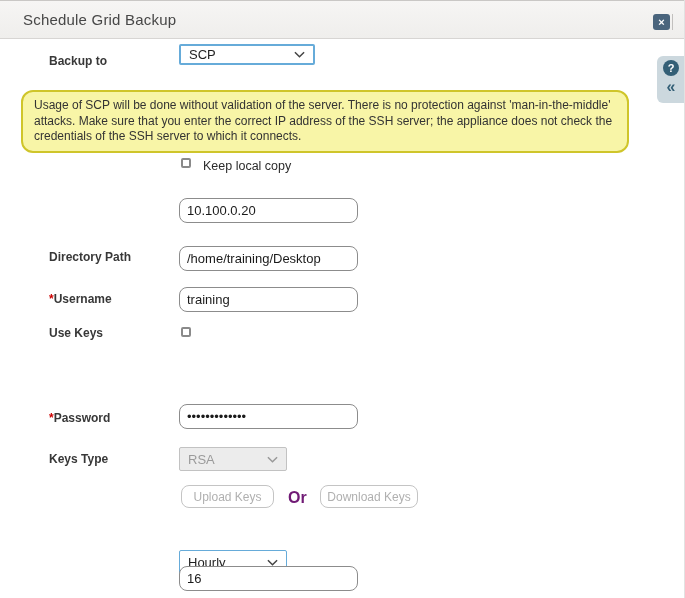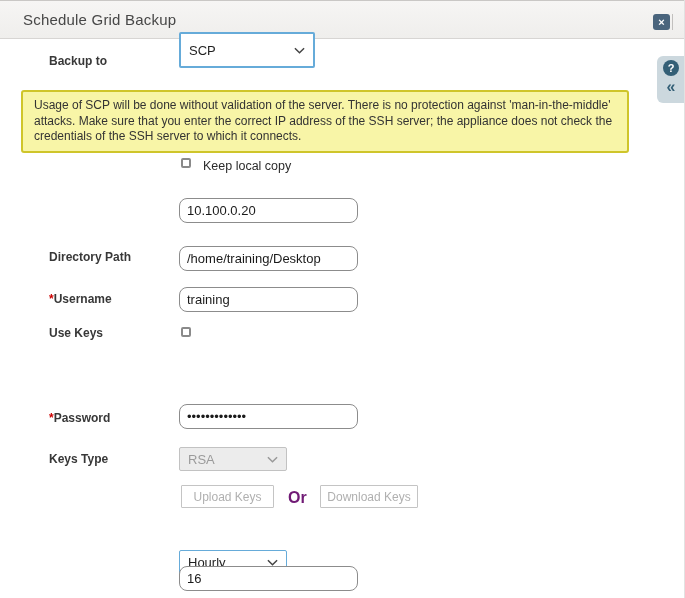--- a/index.html
+++ b/index.html
@@ -78,28 +78,28 @@
   .sel.disabled .sel-txt { color: #9b9b9b; }
   .chev { width: 11px; height: 7px; flex: 0 0 auto; }
   .cb {
     position: absolute; width: 10px; height: 10px;
     border: 2px solid #8a8a8a; border-radius: 2px; background: #fff;
     cursor: pointer;
   }
   
   .notice {
     position: absolute; left: 21px; width: 608px;
-    background: #f8f5a7; border: 2px solid #cfc52a; border-radius: 3px;
+    background: #f8f5a7; border: 2px solid #cfc52a; border-radius: 12px;
     font-size: 12px; color: #333333; line-height: 15.5px;
     padding: 6px 11px;
   }
   
   .gbtn {
     position: absolute; height: 23px;
-    background: #ffffff; border: 1px solid #c4c4c4; border-radius: 1px;
+    background: #ffffff; border: 1px solid #c4c4c4; border-radius: 8px;
     font-family: "Liberation Sans", sans-serif; font-size: 12px; color: #b0b0b0;
     text-align: center; padding: 0;
   }
   .or-lbl {
     position: absolute; font-size: 16px; font-weight: bold; color: #701a75;
   }
 </style>
 </head>
 <body>
 
@@ -114,21 +114,21 @@
   </div>
 
   <div class="help-tab">
     <div class="help-circle">?</div>
     <div class="collapse-gl">«</div>
   </div>
 
   <div class="lbl" style="top:54px">
     <span>Backup to</span>
   </div>
-  <div class="sel" style="top:32px; width:136px; height:36px">
+  <div class="sel" style="top:44px; width:136px; height:21px">
     <span class="sel-txt">SCP</span>
     <svg class="chev" viewBox="0 0 12 7">
       <polyline points="1,1 6,6 11,1" fill="none" stroke="#444444" stroke-width="1.6"></polyline>
     </svg>
   </div>
 
   <div class="notice" style="top:90px; min-height:49px">Usage of SCP will be done without validation of the server. There is no protection against 'man-in-the-middle' attacks. Make sure that you enter the correct IP address of the SSH server; the appliance does not check the credentials of the SSH server to which it connects.</div>
 
   <div class="cb" style="left:181px; top:158px"></div>
   <div class="plain-lbl" style="left:203px; top:159px">Keep local copy</div>

